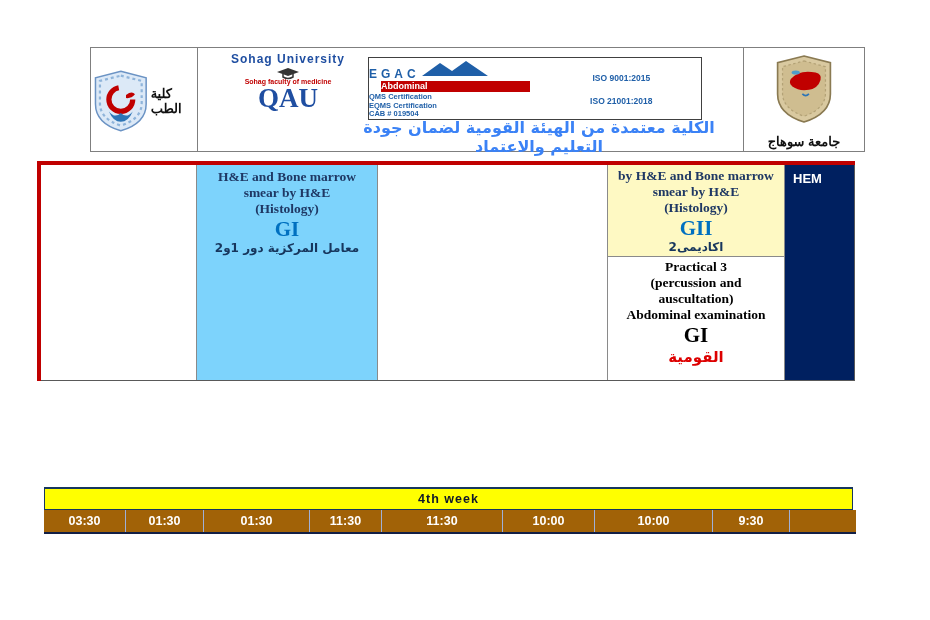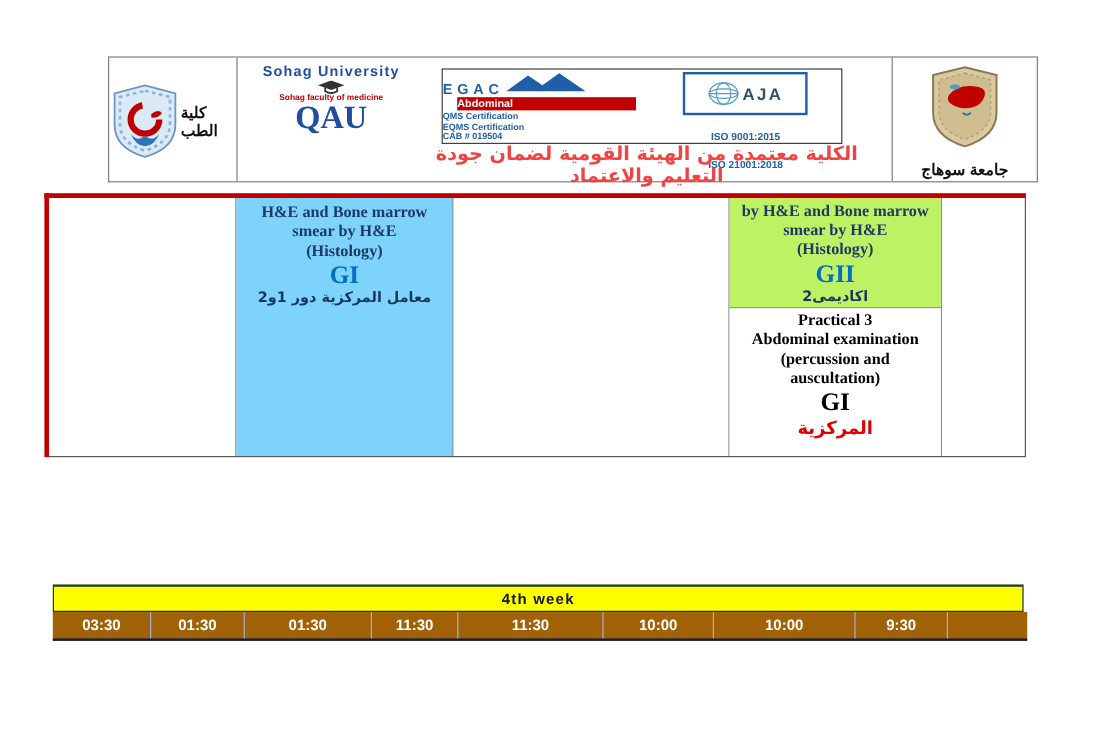--- a/index.html
+++ b/index.html
@@ -9,56 +9,56 @@
 
   
   .header-box { position:absolute; left:90px; top:47px; width:775px; height:105px;
     border:1px solid #7f7f7f; display:flex; background:#fff; }
   .hcell { position:relative; }
   .hcell-left { width:107px; border-right:1px solid #7f7f7f; display:flex; flex-direction:row; align-items:center; justify-content:space-between; padding:4px 0 2px; }
   .hcell-mid { width:545px; position:relative; }
   .hcell-right { width:121px; border-left:1px solid #7f7f7f; display:flex; flex-direction:column; align-items:center; justify-content:space-between; padding:4px 0 2px; }
   .emblem-caption { font-size:13px; font-weight:bold; color:#111; line-height:15px; }
 
-  .qau-block { position:absolute; left:2px; top:4px; width:152px; text-align:center; }
+  .qau-block { position:absolute; left:14px; top:4px; width:152px; text-align:center; }
   .qau-univ { color:#1f4ea1; font-weight:bold; font-size:12px; letter-spacing:1px; }
   .qau-cap { height:12px; }
   .qau-fac { color:#c00000; font-weight:bold; font-size:7px; }
   .qau-acr { color:#1f4ea1; font-weight:bold; font-size:27px; line-height:27px; font-family:"Liberation Serif", serif; }
 
   .cert-box { position:absolute; left:170px; top:9px; width:334px; height:63px;
     border:1px solid #404040; background:#fff; display:flex; }
   .egac { width:52%; text-align:left; padding-top:1px; position:relative; }
   .egac-mountain { display:block; margin:0 auto; }
   .egac-acr { color:#1f5fa8; font-weight:bold; font-size:12px; letter-spacing:4px; line-height:11px; margin-top:-8px; }
   .egac-accredited { background:#c00000; color:#fff; font-weight:bold; font-size:9px; line-height:11px; width:86%; margin:1px auto 1px; }
   .egac-line { color:#1f5fa8; font-weight:bold; font-size:7.5px; line-height:8.5px; }
   .aja { width:48%; text-align:center; padding-top:2px; }
   .aja-frame { width:104px; height:36px; border:2px solid #1f5fa8; margin:0 auto; display:flex; align-items:center; justify-content:center; gap:3px; }
   .aja-acr { color:#33506e; font-weight:bold; font-size:14px; letter-spacing:2px; }
   .aja-line { color:#1f5fa8; font-weight:bold; font-size:8.5px; line-height:10px; margin-top:13px; }
 
   .accreditation { position:absolute; left:150px; top:70px; width:382px;
-    direction:rtl; text-align:center; font-weight:bold; color:#ef4444;
+    direction:rtl; text-align:center; font-weight:bold; color:#3b82f6;
     font-size:16px; line-height:19px; font-family:"DejaVu Sans", sans-serif; }
 
   
   .main-table { position:absolute; left:37px; top:161px; width:818px; height:220px; }
   .red-top { position:absolute; left:0; top:0; width:818px; height:4px; background:#c00000; }
   .red-left { position:absolute; left:0; top:0; width:4px; height:220px; background:#c00000; }
   .tt-row { position:absolute; left:4px; top:4px; width:814px; height:216px; display:flex;
     border-right:1px solid #595959; border-bottom:1px solid #595959; }
   .tt-col { height:100%; }
   .col-empty-left { width:156px; background:#fff; border-right:1px solid #8a8a8a; }
   .col-gi { width:181px; background:#7dd3fc; border-right:1px solid #8a8a8a; text-align:center; padding-top:4px; }
   .col-empty-mid { width:230px; background:#fff; border-right:1px solid #8a8a8a; }
   .col-gii { width:177px; border-right:1px solid #8a8a8a; display:flex; flex-direction:column; }
   .col-hem { width:69px; background:#002060; color:#fff; font-weight:bold; font-size:13px; padding:6px 0 0 8px; }
 
-  .gii-top { height:92px; background:#bef264; border-bottom:1px solid #8a8a8a; text-align:center; padding-top:3px; }
+  .gii-top { height:92px; background:#fef9c3; border-bottom:1px solid #8a8a8a; text-align:center; padding-top:3px; }
   .gii-bottom { height:123px; background:#fff; text-align:center; padding-top:2px; }
 
   .serif-b { font-family:"Liberation Serif", serif; font-weight:bold; }
   .sess-line { font-size:13.5px; line-height:16px; color:#1f3864; }
   .sess-group { font-size:21px; line-height:24px; color:#0070c0; }
   .sess-venue { font-size:12px; line-height:15px; color:#17365d; font-weight:bold; direction:rtl; font-family:"DejaVu Sans", sans-serif; }
   .prac-line { font-size:13.5px; line-height:16px; color:#000; }
   .prac-wrap { width:166px; margin:0 auto; }
   .prac-group { font-size:21px; line-height:25px; color:#000; }
   .prac-mode { font-size:15px; line-height:18px; color:#dd0000; font-weight:bold; direction:rtl; font-family:"DejaVu Sans", sans-serif; }
@@ -112,29 +112,20 @@
           <svg class="egac-mountain" width="70" height="18" viewBox="0 0 70 18">
             <path d="M2 17 L20 4 L32 12 L46 2 L68 17 Z" fill="#1f5fa8"></path>
           </svg>
           <div class="egac-acr">EGAC</div>
           <div class="egac-accredited">Abdominal</div>
           <div class="egac-line">QMS Certification</div>
           <div class="egac-line">EQMS Certification</div>
           <div class="egac-line">CAB # 019504</div>
         </div>
         <div class="aja">
-          <div class="aja-frame">
-            <svg width="26" height="26" viewBox="0 0 26 26">
-              <ellipse cx="13" cy="13" rx="12" ry="9" fill="none" stroke="#4e9cc9" stroke-width="1"></ellipse>
-              <ellipse cx="13" cy="13" rx="12" ry="4" fill="none" stroke="#4e9cc9" stroke-width="1"></ellipse>
-              <ellipse cx="13" cy="13" rx="6" ry="9" fill="none" stroke="#4e9cc9" stroke-width="1"></ellipse>
-              <line x1="1" y1="13" x2="25" y2="13" stroke="#4e9cc9" stroke-width="1"></line>
-            </svg>
-            <span class="aja-acr">AJA</span>
-          </div>
           <div class="aja-line">ISO 9001:2015</div>
           <div class="aja-line">ISO 21001:2018</div>
         </div>
       </div>
 
       <div class="accreditation">الكلية معتمدة من الهيئة القومية لضمان جودة التعليم والاعتماد</div>
     </div>
 
     <div class="hcell hcell-right">
       <svg width="66" height="74" viewBox="0 0 80 84">
@@ -168,27 +159,28 @@
       <div class="tt-col col-gii">
         <div class="gii-top serif-b">
           <div class="sess-line">by H&amp;E and Bone marrow</div>
           <div class="sess-line">smear by H&amp;E</div>
           <div class="sess-line">(Histology)</div>
           <div class="sess-group">GII</div>
           <div class="sess-venue">اكاديمى2</div>
         </div>
         <div class="gii-bottom serif-b">
           <div class="prac-line">Practical 3</div>
+          <div class="prac-line prac-wrap">(percussion and auscultation)</div>
           <div class="prac-line">Abdominal examination</div>
-          <div class="prac-line prac-wrap">(percussion and auscultation)</div>
           <div class="prac-group">GI</div>
-          <div class="prac-mode">المركزية</div>
+          <div class="prac-mode">القومية</div>
         </div>
       </div>
 
+      <div class="tt-col col-hem">HEM</div>
     </div>
   </div>
 
   <div class="week-bar">4th week</div>
 
   <div class="time-row">
     <div class="time-cell tc0">03:30</div>
     <div class="time-cell tc1">01:30</div>
     <div class="time-cell tc2">01:30</div>
     <div class="time-cell tc3">11:30</div>

